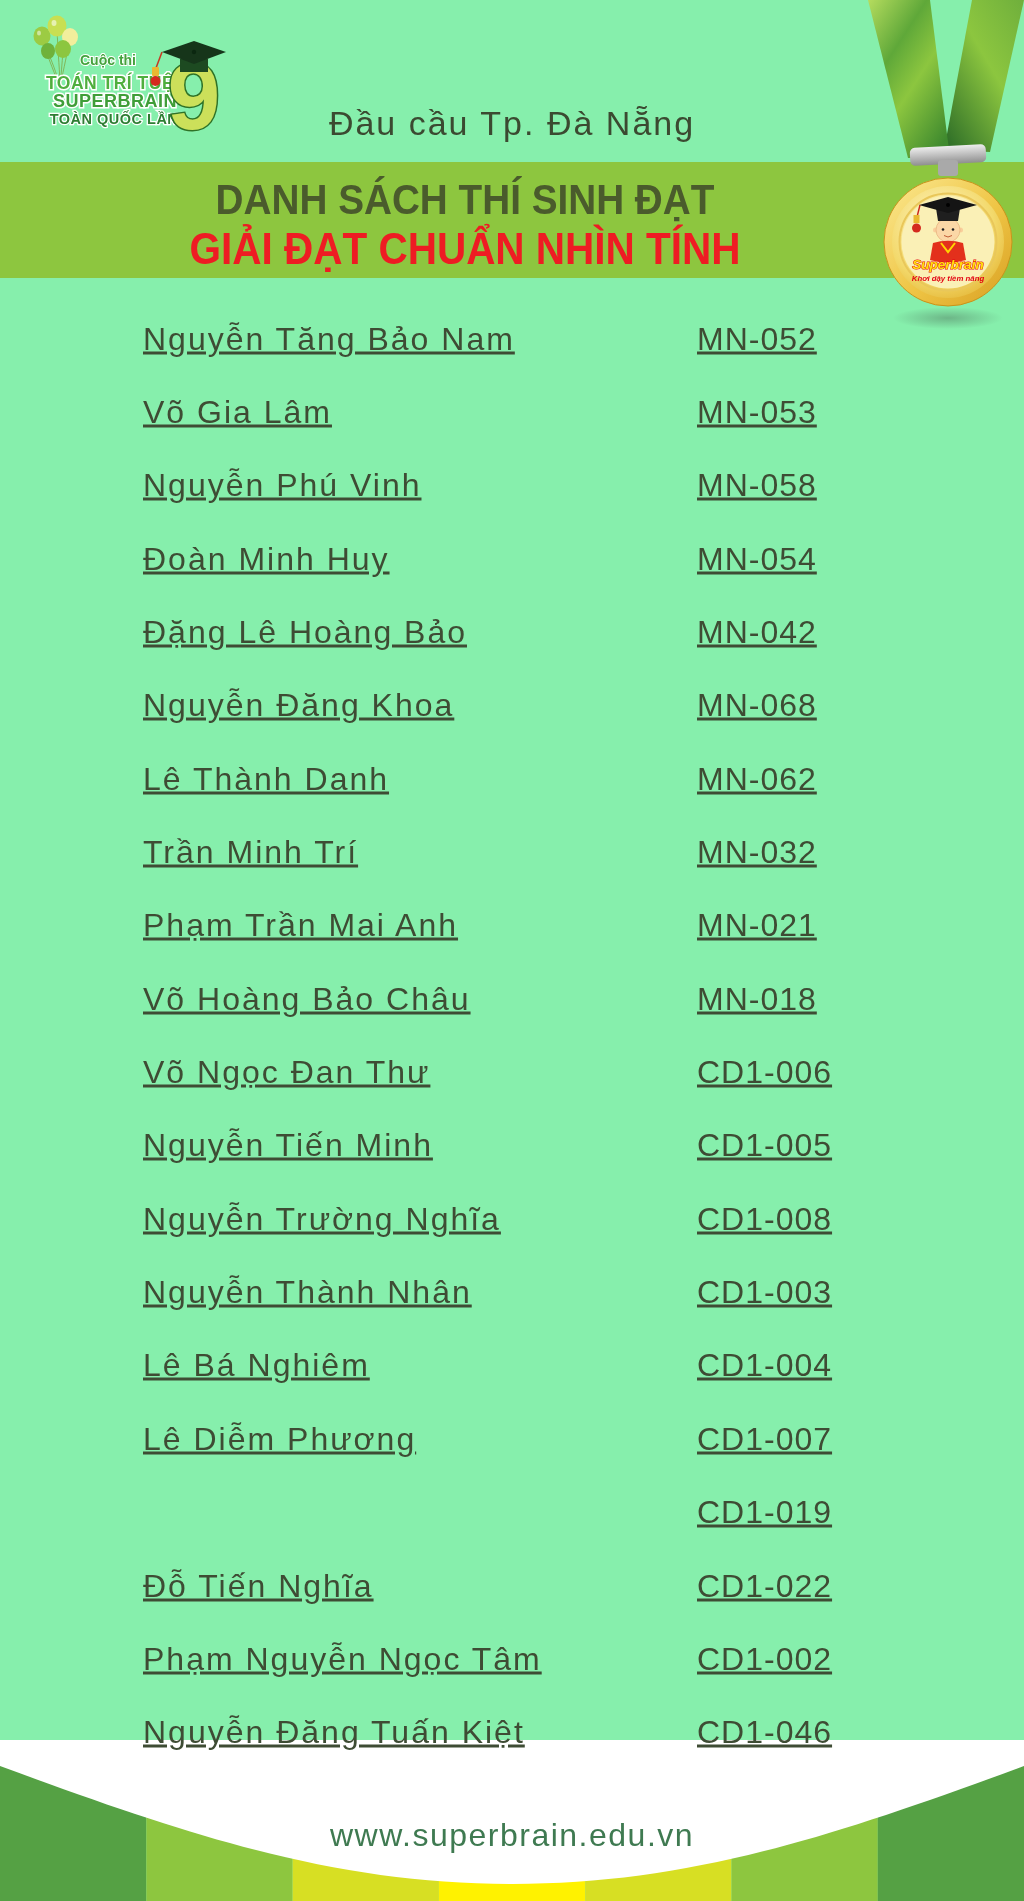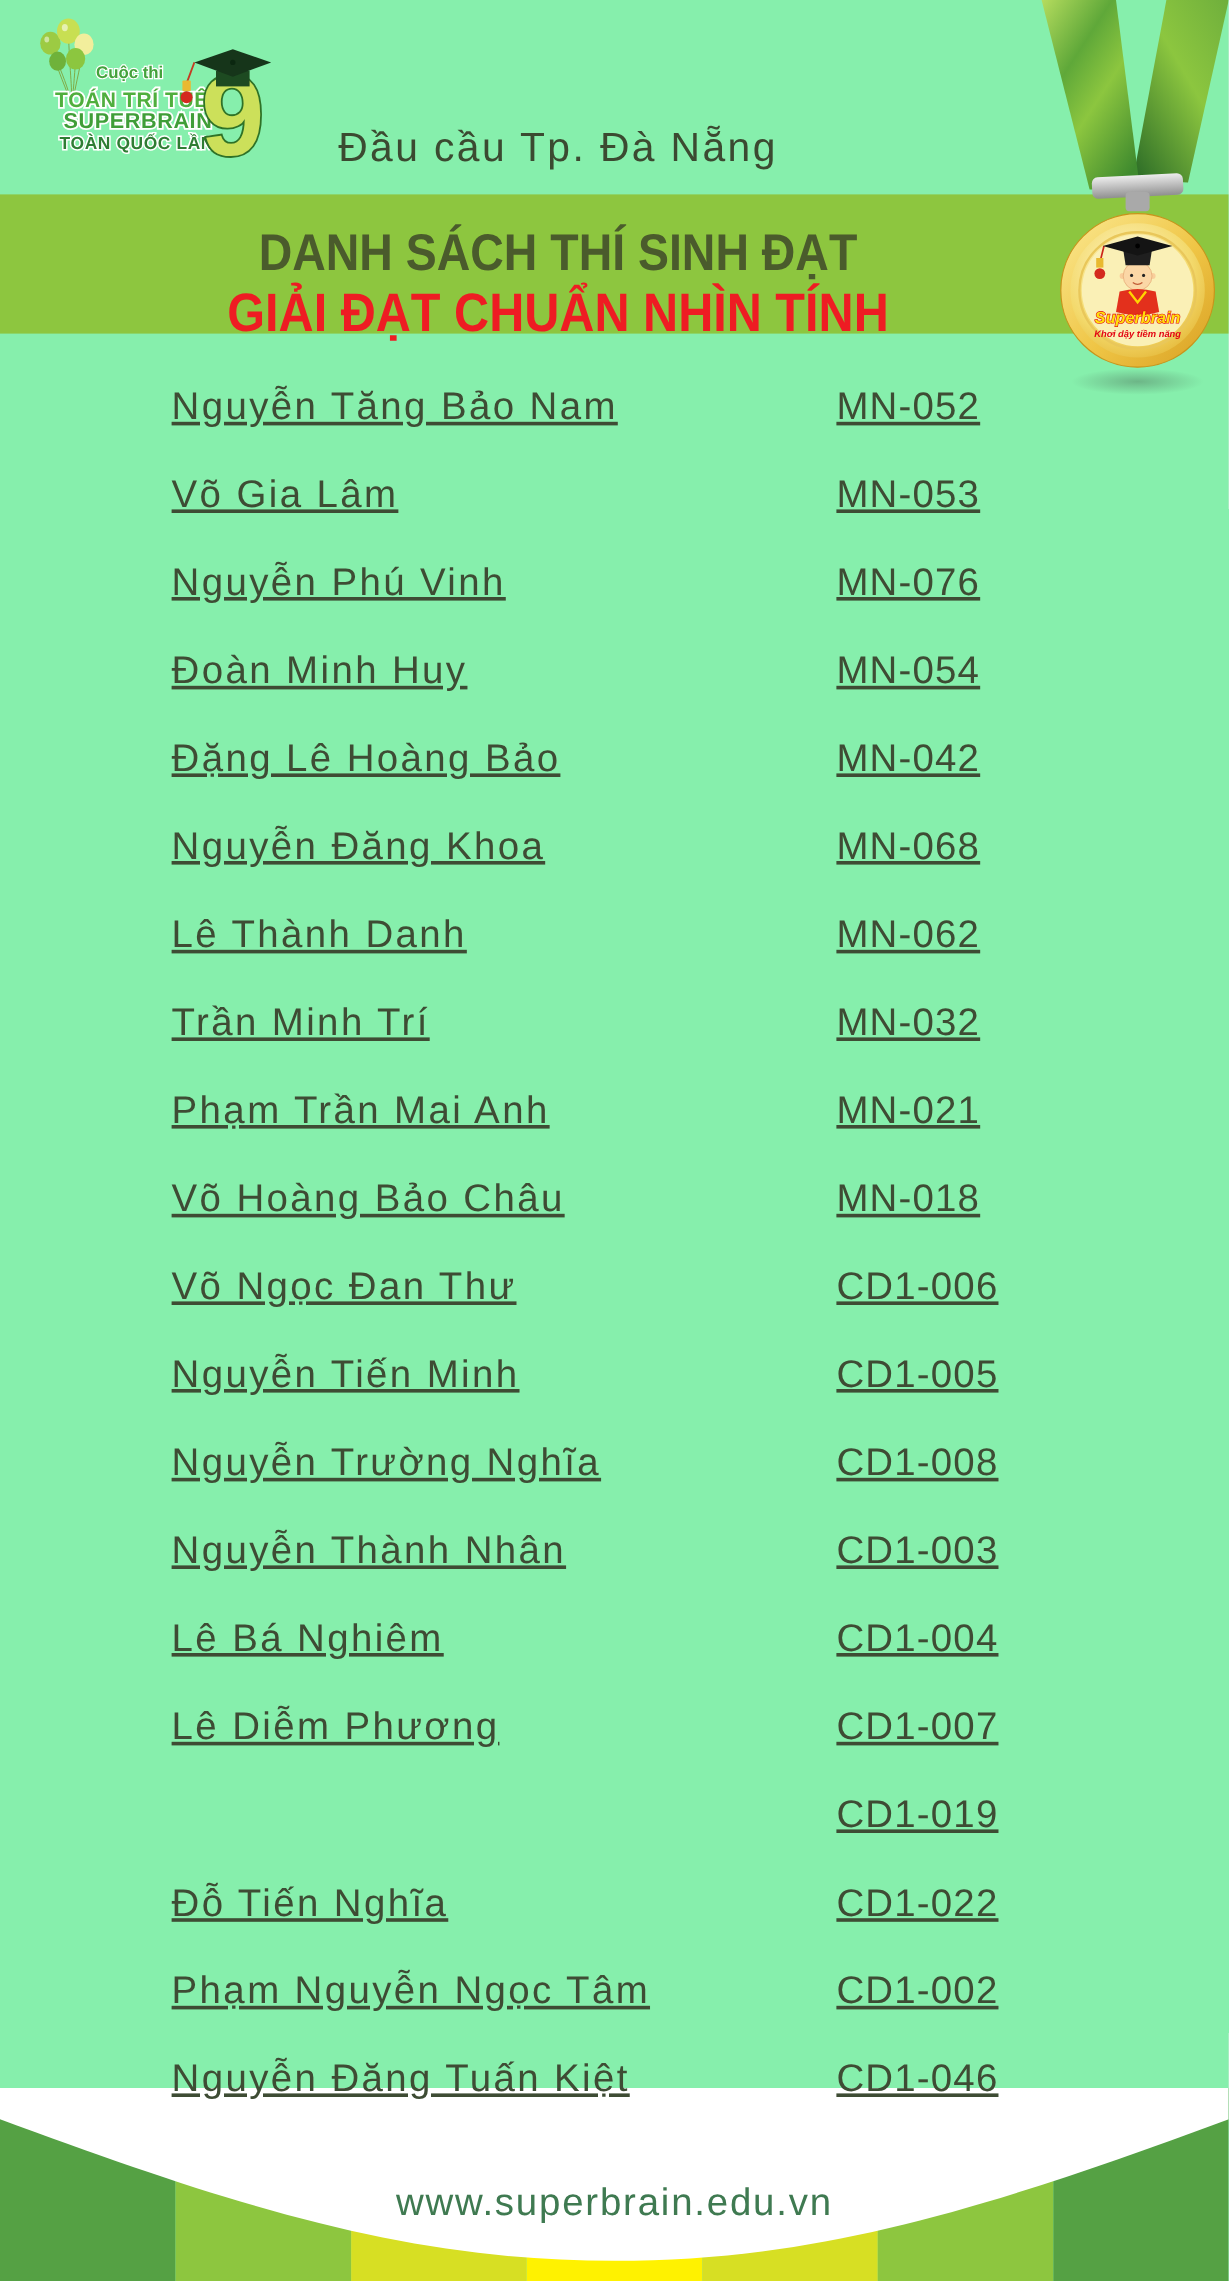--- a/index.html
+++ b/index.html
@@ -5,28 +5,28 @@
   html,body { margin:0; padding:0; background:#e9e9e9; }
   .page {
     position:relative; width:1024px; height:1901px; margin:0 auto;
     background:#86efac; overflow:hidden;
     font-family:"Liberation Sans", sans-serif;
   }
   
   .logo-svg { position:absolute; top:15px; left:30px; z-index:3; }
   .location-title {
     position:absolute; top:104px; left:0; width:930px; text-align:center;
-    font-size:34px; letter-spacing:2px; color:#3B4A31; z-index:2;
+    font-size:34px; letter-spacing:2px; color:#3B4A31; z-index:2;padding-left:47px;
   }
   
   .banner {
     position:absolute; top:162px; left:0; width:1024px; height:116px;
     background:#8DC63F; z-index:1;
   }
-  .banner-inner { width:930px; padding-top:28px; text-align:center; }
+  .banner-inner { width:930px; padding-top:16px; text-align:center; }
   .banner-line1 {
     font-size:43px; font-weight:bold; color:#4A5B2C; line-height:1.02;
     transform:scaleX(0.90); transform-origin:50% 50%; white-space:nowrap;
   }
   .banner-line2 {
     font-size:45px; font-weight:bold; color:#EE1C23; line-height:1.02; margin-top:4px;
     transform:scaleX(0.90); transform-origin:50% 50%; white-space:nowrap;
   }
   
   .medal-svg { position:absolute; top:0; left:850px; z-index:5; }
@@ -161,21 +161,21 @@
       <div class="row">
         <span class="name">Nguyễn Tăng Bảo Nam</span>
         <span class="code">MN-052</span>
       </div>
       <div class="row">
         <span class="name">Võ Gia Lâm</span>
         <span class="code">MN-053</span>
       </div>
       <div class="row">
         <span class="name">Nguyễn Phú Vinh</span>
-        <span class="code">MN-076</span>
+        <span class="code">MN-058</span>
       </div>
       <div class="row">
         <span class="name">Đoàn Minh Huy</span>
         <span class="code">MN-054</span>
       </div>
       <div class="row">
         <span class="name">Đặng Lê Hoàng Bảo</span>
         <span class="code">MN-042</span>
       </div>
       <div class="row">

